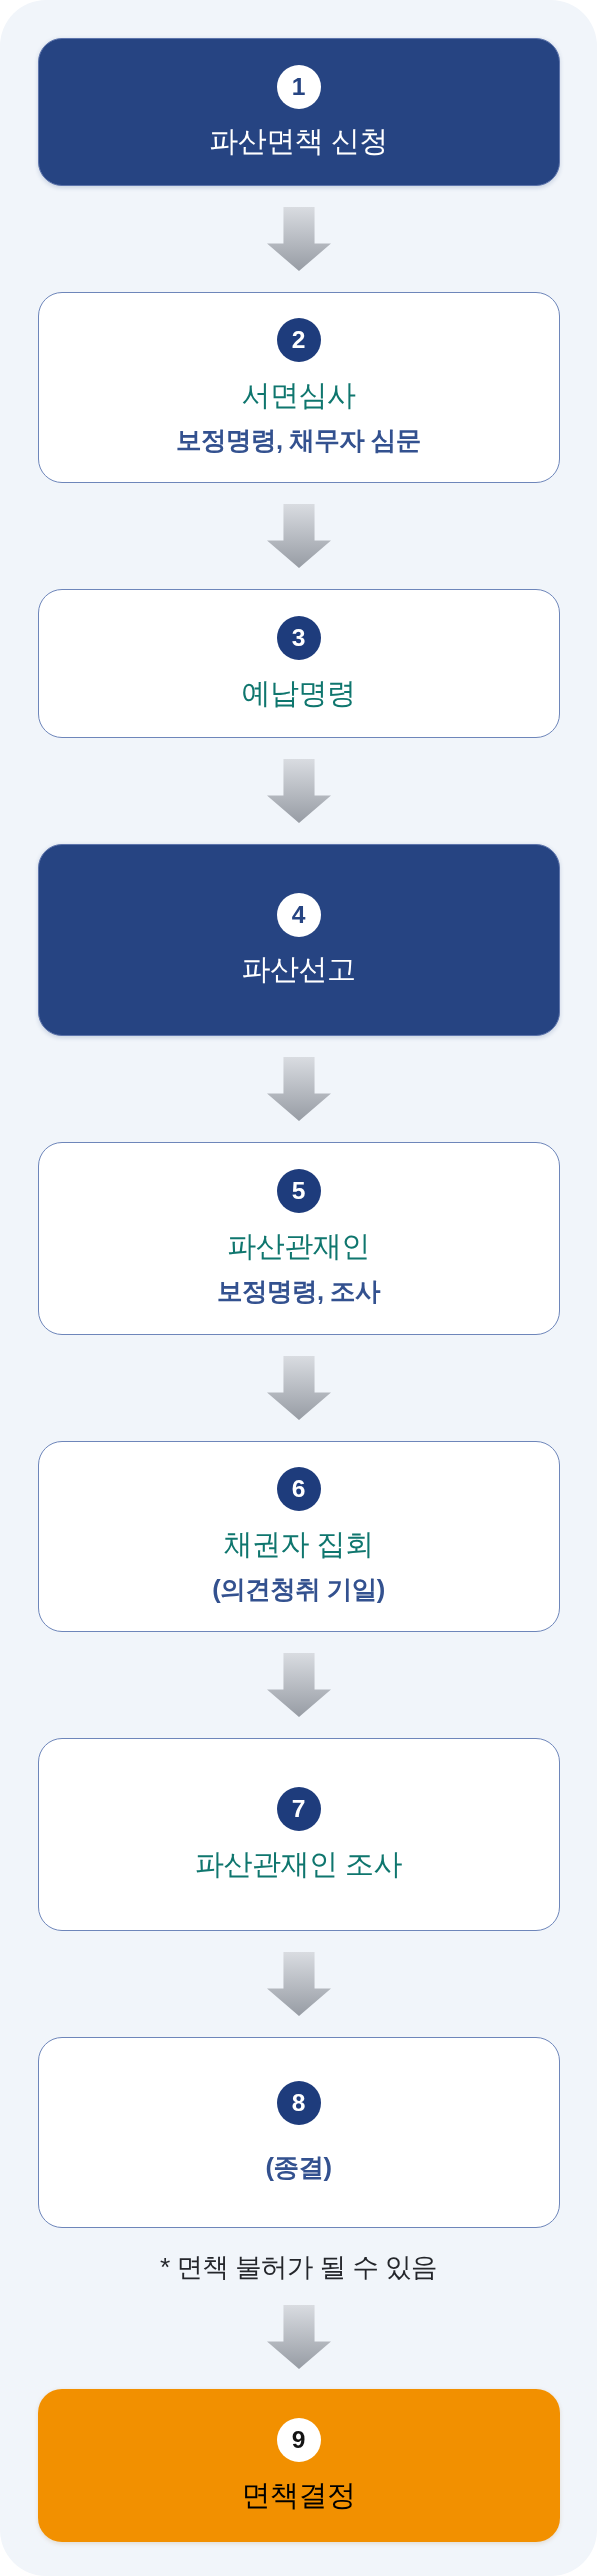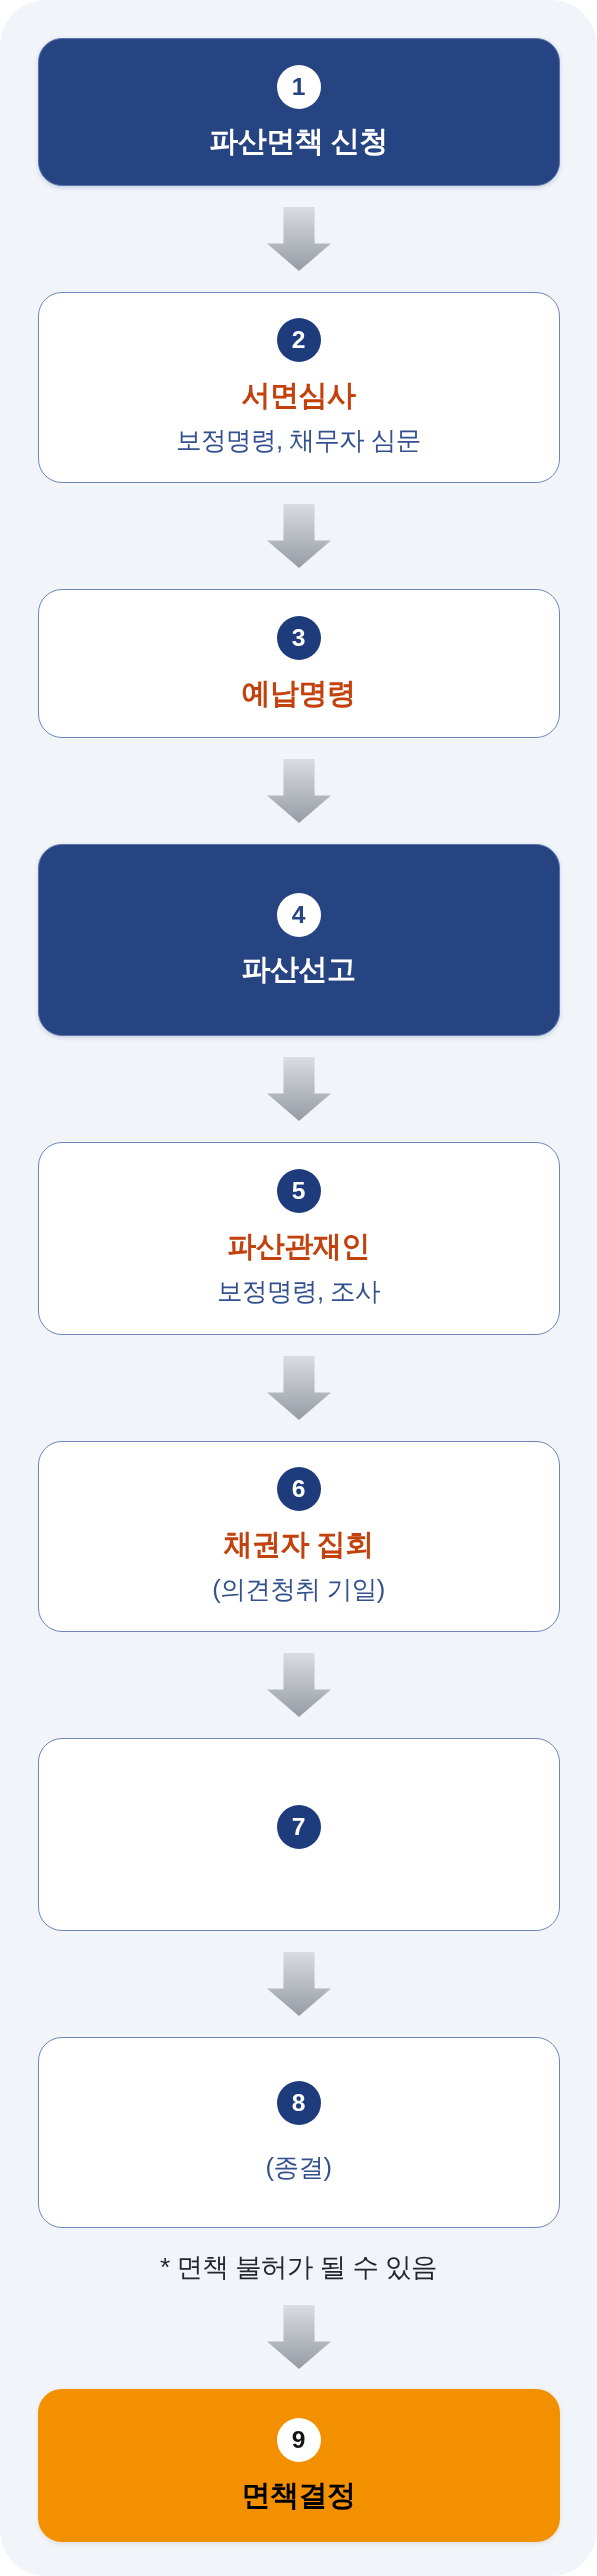--- a/index.html
+++ b/index.html
@@ -72,32 +72,32 @@
   .card.navy .num-circle {
     background: #ffffff;
     color: #264482;
   }
   .card.orange .num-circle {
     background: #ffffff;
     color: #141414;
   }
   .box-title {
     font-size: 29px;
-    font-weight: 700;
+    font-weight: 400;
     line-height: 36px;
     text-align: center;
     letter-spacing: -0.5px;
   }
-  .card.white .box-title { color: #c2410c; }
+  .card.white .box-title { color: #0f766e; }
   .card.navy  .box-title { color: #ffffff; }
   .card.orange .box-title { color: #000000; }
   .box-subtitle {
     margin-top: 11px;
     font-size: 25.5px;
-    font-weight: 400;
+    font-weight: 700;
     line-height: 33px;
     text-align: center;
     letter-spacing: -0.5px;
   }
   .card.white .box-subtitle { color: #33518f; }
   .card.navy  .box-subtitle { color: #ffffff; }
 
   .arrow {
     display: block;
     margin: 21px auto;
@@ -194,20 +194,21 @@
   </div>
 
   <svg class="arrow" width="64" height="64" viewBox="0 0 70 70">
     <polygon points="18,0 52,0 52,40 70,40 35,70 0,40 18,40" fill="url(#arrowGrad)"></polygon>
   </svg>
 
   <div class="card white h-s7">
     <div class="num-circle">
       <span>7</span>
     </div>
+    <div class="box-title">파산관재인 조사</div>
   </div>
 
   <svg class="arrow" width="64" height="64" viewBox="0 0 70 70">
     <polygon points="18,0 52,0 52,40 70,40 35,70 0,40 18,40" fill="url(#arrowGrad)"></polygon>
   </svg>
 
   <div class="card white h-s8">
     <div class="num-circle">
       <span>8</span>
     </div>

